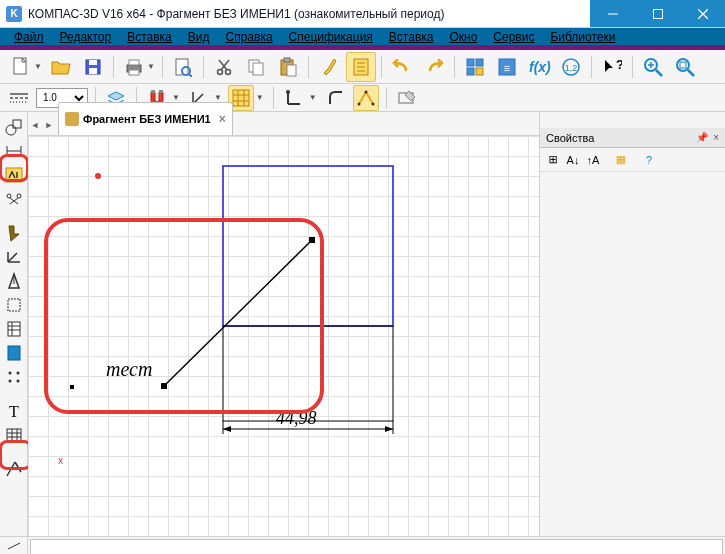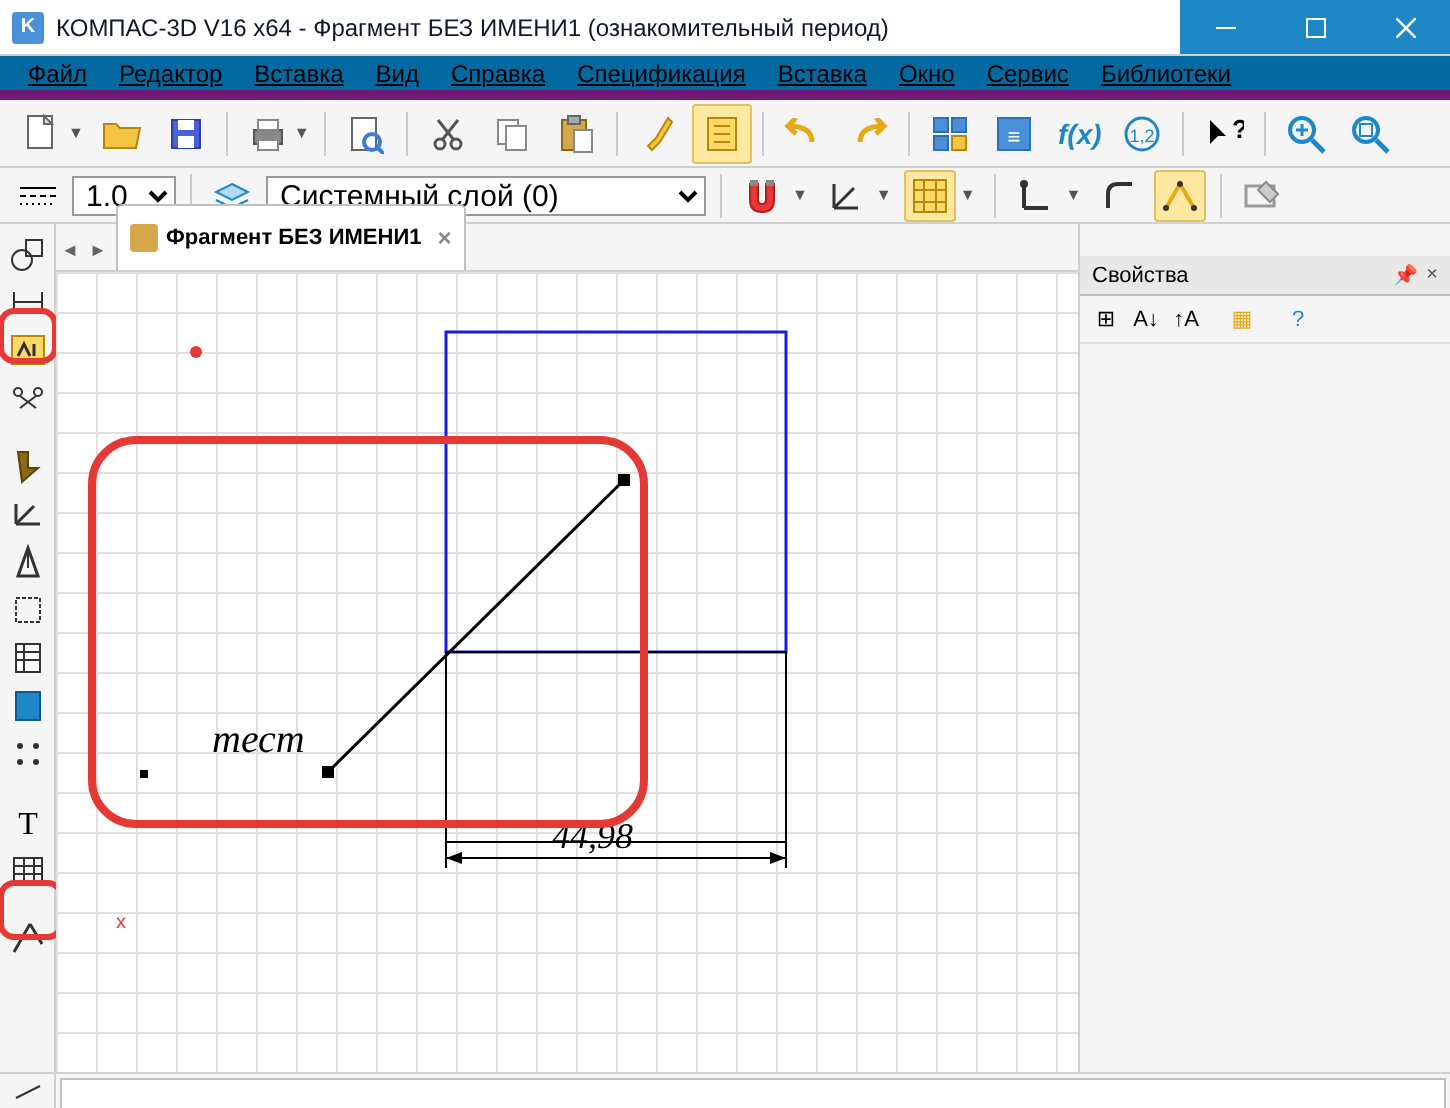--- a/index.html
+++ b/index.html
@@ -20,21 +20,21 @@
   .toolbar1 { height: 34px; background: #f5f5f5; border-bottom: 1px solid #d0d0d0; display: flex; align-items: center; padding: 0 6px; gap: 2px; }
   .toolbar2 { height: 28px; background: #f5f5f5; border-bottom: 1px solid #d0d0d0; display: flex; align-items: center; padding: 0 6px; gap: 4px; }
   
   .tool-btn { width: 26px; height: 26px; border: 1px solid transparent; display: flex; align-items: center; justify-content: center; border-radius: 2px; }
   .tool-btn.big { width: 30px; height: 30px; }
   .tool-btn.active { background: #ffe8a0; border-color: #e0c060; }
   .tool-sep { width: 1px; height: 22px; background: #ccc; margin: 0 3px; }
   .tool-dropdown { display: flex; align-items: center; }
   .tool-caret { font-size: 8px; margin-left: -2px; padding-right: 2px; color: #555; }
   
-  .select-ctl { height: 20px; border: 1px solid #999; background: #fff; font-size: 15px; padding: 0 2px; }
+  .select-ctl { height: 20px; border: 1px solid #999; background: #fff; font-size: 10px; padding: 0 2px; }
   .select-ctl.w50 { width: 52px; }
   .select-ctl.w220 { width: 220px; }
   
   .main-area { display: flex; height: 424px; }
   .left-toolbox { width: 28px; background: #f5f5f5; border-right: 1px solid #d0d0d0; display: flex; flex-direction: column; padding-top: 4px; gap: 2px; align-items: center; position: relative; }
   .left-btn { width: 22px; height: 22px; display: flex; align-items: center; justify-content: center; }
   .red-highlight { position: absolute; border: 3px solid #e53935; border-radius: 8px; pointer-events: none; }
   
   .center-col { flex: 1; display: flex; flex-direction: column; }
   .tabs-row { height: 24px; background: #f5f5f5; display: flex; align-items: flex-end; padding-left: 30px; border-bottom: 1px solid #d0d0d0; }
@@ -249,21 +249,20 @@
       </svg>
     </div>
   <select class="select-ctl w50"><option>1.0</option></select>
   <div class="tool-sep"></div>
   <div class="tool-btn">
       <svg width="20" height="16" viewBox="0 0 20 16">
         <path d="M10 2 L18 6 L10 10 L2 6 Z" fill="#b3d9f2" stroke="#1e88c7"></path>
         <path d="M2 10 L10 14 L18 10" fill="none" stroke="#1e88c7"></path>
       </svg>
     </div>
-  <select class="select-ctl w220"><option>Системный слой (0)</option></select>
   <div class="tool-sep"></div>
   <div class="tool-btn">
       <svg width="20" height="20" viewBox="0 0 20 20">
         <path d="M4 4 L4 12 Q4 18 10 18 Q16 18 16 12 L16 4 L12 4 L12 12 Q12 14 10 14 Q8 14 8 12 L8 4 Z" fill="#e53935" stroke="#b71c1c"></path>
         <rect x="4" y="2" width="4" height="3" fill="#888"></rect>
         <rect x="12" y="2" width="4" height="3" fill="#888"></rect>
       </svg>
     </div>
   <span class="tool-caret">▼</span>
   <div class="tool-btn">

